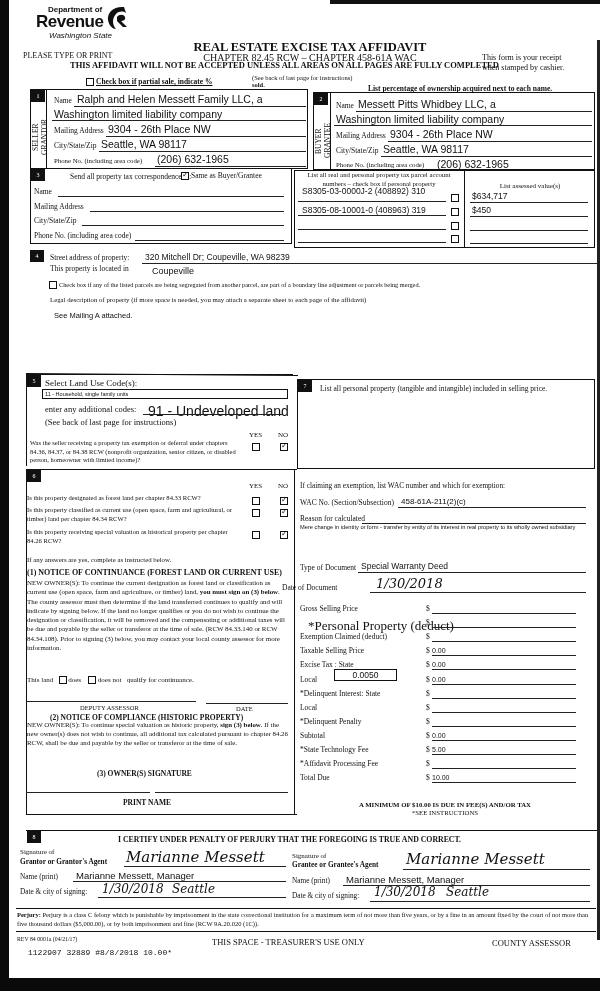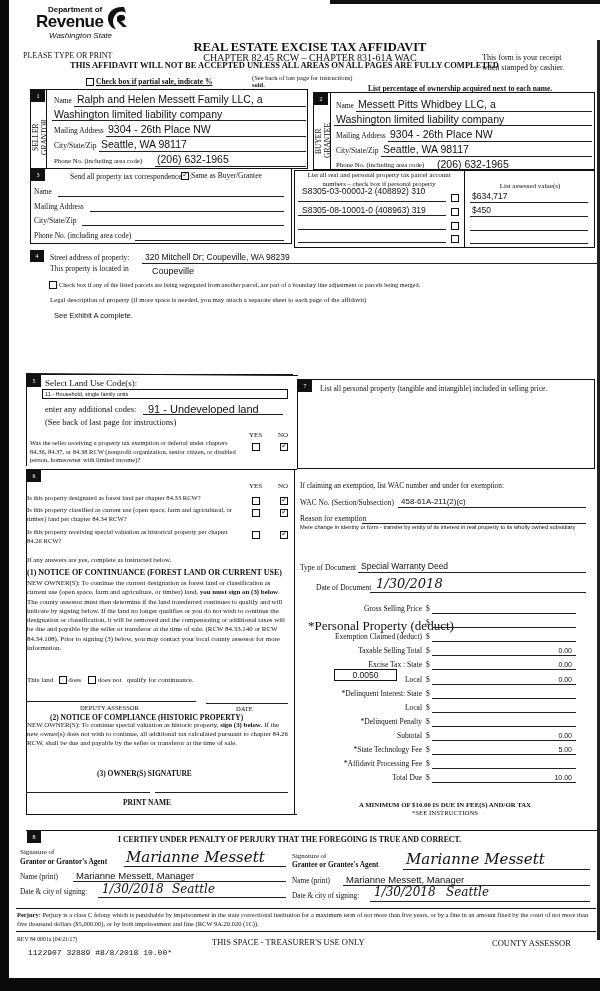--- a/index.html
+++ b/index.html
@@ -28,21 +28,21 @@
 .cb.checked::after{content:"✓";position:absolute;left:0;top:-3px;font-size:8px;font-family:"DejaVu Sans",sans-serif}
 .secnum{position:absolute;width:14px;height:12px;background:#111;color:#fff;font-size:6px;text-align:center;line-height:12px}
 .box{position:absolute;border:1px solid #111}
 .vlabel{position:absolute;writing-mode:vertical-rl;transform:rotate(180deg);font-size:7.5px;text-align:center;line-height:9px}
 .lbl{position:absolute;font-size:7.5px;white-space:nowrap}
 .val{position:absolute;font-family:"Liberation Sans",sans-serif;font-size:10.5px;white-space:nowrap}
 .uline{position:absolute;height:1px;background:#222}
 .hand{position:absolute;font-family:"DejaVu Serif",serif;font-style:italic;white-space:nowrap}
 .sm{font-size:6.8px}
 .para{position:absolute;font-size:7.2px;line-height:9.4px}
-.right{text-align:right}
+.right{text-align:left}
 .bold{font-weight:bold}
 .mono{font-family:"Liberation Mono",monospace}
 </style>
 </head>
 <body>
 
 <div class="edge-left"></div>
 <div class="edge-top"></div>
 <div class="edge-right"></div>
 <div class="edge-bottom"></div>
@@ -51,21 +51,21 @@
   <span class="dept">Department of</span>
   <span class="rev">Revenue</span>
   <span class="wa">Washington State</span>
   <svg class="mark" viewBox="0 0 26 26">
     <path d="M20 3 C10 2 3 8 4 16 C5 22 9 25 12 25 C8 21 8 14 12 10 C15 7 19 7 22 9 Z" fill="#111"></path>
     <path d="M13 13 C15 10 20 10 21 13 C22 16 19 17 17 17 L23 23 L19 23 L13 17 Z" fill="#111"></path>
   </svg>
 </div>
 
 <div class="abs title">REAL ESTATE EXCISE TAX AFFIDAVIT</div>
-<div class="abs sub">CHAPTER 82.45 RCW – CHAPTER 831-61A WAC</div>
+<div class="abs sub">CHAPTER 82.45 RCW – CHAPTER 458-61A WAC</div>
 <div class="abs please">PLEASE TYPE OR PRINT</div>
 <div class="abs warn">THIS AFFIDAVIT WILL NOT BE ACCEPTED UNLESS ALL AREAS ON ALL PAGES ARE FULLY COMPLETED</div>
 <div class="abs receipt">
   <div>This form is your receipt</div>
   <div>when stamped by cashier.</div>
 </div>
 <div class="abs instr">(See back of last page for instructions)</div>
 <div class="abs sold">sold.</div>
 <div class="abs" style="left:86px;top:77px">
   <span class="cb"></span>
@@ -160,29 +160,29 @@
 <span class="lbl" style="left:50px;top:253px">Street address of property:</span>
 <span class="val" style="left:145px;top:252px;font-size:8.5px">320 Mitchell Dr; Coupeville, WA 98239</span>
 <div class="uline" style="left:142px;top:263px;width:455px"></div>
 <span class="lbl" style="left:50px;top:264px">This property is located in</span>
 <span class="val" style="left:152px;top:266px;font-size:9px">Coupeville</span>
 <span class="abs" style="left:49px;top:280px">
   <span class="cb"></span>
   <span style="font-size:6.3px">Check box if any of the listed parcels are being segregated from another parcel, are part of a boundary line adjustment or parcels being merged.</span>
 </span>
 <span class="lbl sm" style="left:50px;top:296px">Legal description of property (if more space is needed, you may attach a separate sheet to each page of the affidavit)</span>
-<span class="val" style="left:54px;top:311px;font-size:7.5px">See Exhibit A complete.</span>
+<span class="val" style="left:54px;top:311px;font-size:7.5px">See Mailing A attached.</span>
 
 <div class="box" style="left:26px;top:374px;width:267px;height:92px;border-right:none;border-bottom:none"></div>
 <div class="abs" style="left:26px;top:374px;width:272px;height:1px;background:#111;transform:rotate(0.4deg)"></div>
 <div class="secnum" style="left:27px;top:375px">5</div>
 <span class="lbl" style="left:45px;top:378px;font-size:9px">Select Land Use Code(s):</span>
 <div class="abs sans" style="left:42px;top:389px;width:246px;height:10px;border:1px solid #111;font-size:5.5px;padding-left:2px;line-height:8px">11 - Household, single family units</div>
 <span class="lbl" style="left:45px;top:404px;font-size:8.5px">enter any additional codes:</span>
-<span class="val" style="left:148px;top:403px;font-size:11px">91 - Undeveloped land</span>
+<span class="val" style="left:148px;top:403px;font-size:14px">91 - Undeveloped land</span>
 <div class="uline" style="left:143px;top:414px;width:140px"></div>
 <span class="lbl" style="left:45px;top:417px;font-size:8.5px">(See back of last page for instructions)</span>
 <span class="lbl" style="left:249px;top:431px;font-size:7px">YES</span>
 <span class="lbl" style="left:278px;top:431px;font-size:7px">NO</span>
 <div class="para" style="left:30px;top:439px;width:215px;font-size:6.5px;line-height:8.5px">Was the seller receiving a property tax exemption or deferral under chapters 84.36, 84.37, or 84.38 RCW (nonprofit organization, senior citizen, or disabled person, homeowner with limited income)?</div>
 <span class="abs" style="left:252px;top:442px"><span class="cb"></span></span>
 <span class="abs" style="left:280px;top:442px"><span class="cb checked"></span></span>
 
 <div class="box" style="left:297px;top:379px;width:298px;height:90px"></div>
 <div class="secnum" style="left:298px;top:380px">7</div>
@@ -219,48 +219,48 @@
 <div class="uline" style="left:206px;top:703px;width:82px"></div>
 <span class="lbl" style="left:80px;top:704px;font-size:6.5px">DEPUTY ASSESSOR</span>
 <span class="lbl" style="left:236px;top:705px;font-size:6.5px">DATE</span>
 <span class="lbl bold" style="left:50px;top:713px;font-size:7.5px">(2) NOTICE OF COMPLIANCE (HISTORIC PROPERTY)</span>
 <div class="para" style="left:27px;top:721px;width:262px;font-size:6.9px;line-height:8.8px"><span>NEW OWNER(S): To continue special valuation as historic property,</span> <b>sign (3) below</b><span>. If the new owner(s) does not wish to continue, all additional tax calculated pursuant to chapter 84.26 RCW, shall be due and payable by the seller or transferor at the time of sale.</span></div>
 <span class="lbl bold" style="left:97px;top:769px;font-size:7.5px">(3)  OWNER(S) SIGNATURE</span>
 <div class="uline" style="left:26px;top:792px;width:124px"></div>
 <div class="uline" style="left:155px;top:792px;width:133px"></div>
 <span class="lbl bold" style="left:123px;top:798px;font-size:7.5px">PRINT NAME</span>
 
-<span class="lbl" style="left:300px;top:481px;font-size:7.3px">If claiming an exemption, list WAC number and under for exemption:</span>
+<span class="lbl" style="left:300px;top:481px;font-size:7.3px">If claiming an exemption, list WAC number and which for exemption:</span>
 <span class="lbl" style="left:300px;top:498px;font-size:7.5px">WAC No. (Section/Subsection)</span>
 <span class="val" style="left:401px;top:497px;font-size:8px">458-61A-211(2)(c)</span>
 <div class="uline" style="left:398px;top:507px;width:188px"></div>
-<span class="lbl" style="left:300px;top:514px;font-size:7.5px">Reason for exemption</span>
+<span class="lbl" style="left:300px;top:514px;font-size:7.5px">Reason for calculated</span>
 <div class="uline" style="left:362px;top:523px;width:224px"></div>
 <div class="para sans" style="left:300px;top:524px;width:290px;font-size:5.7px;line-height:7.5px">Mere change in identity or form - transfer by entity of its interest in real property to its wholly owned subsidiary</div>
 <span class="lbl" style="left:300px;top:563px;font-size:7.5px">Type of Document</span>
 <span class="val" style="left:361px;top:561px;font-size:8.5px">Special Warranty Deed</span>
 <div class="uline" style="left:358px;top:572px;width:228px"></div>
-<span class="lbl" style="left:316px;top:583px;font-size:7.5px">Date of Document</span>
+<span class="lbl" style="left:282px;top:583px;font-size:7.5px">Date of Document</span>
 <span class="hand" style="left:376px;top:576px;font-size:13px">1/30/2018</span>
 <div class="uline" style="left:370px;top:592px;width:216px"></div>
 
 <div id="tax-rows">
     <div class="abs right" style="left:300px;top:604px;width:122px;font-size:7.5px;white-space:nowrap">Gross Selling Price</div>
        <span class="abs" style="left:426px;top:604px;font-size:7.5px">$</span>
        <div class="abs sans right" style="left:432px;top:605px;width:140px;font-size:7px"></div>
        <div class="uline" style="left:432px;top:613px;width:144px"></div>
     <div class="abs right" style="left:308px;top:618px;width:122px;font-size:13px;white-space:nowrap">*Personal Property (deduct)</div>
        <span class="abs" style="left:426px;top:618px;font-size:7.5px">$</span>
        <div class="abs sans right" style="left:432px;top:619px;width:140px;font-size:7px"></div>
        <div class="uline" style="left:432px;top:627px;width:144px"></div>
     <div class="abs right" style="left:300px;top:632px;width:122px;font-size:7.5px;white-space:nowrap">Exemption Claimed (deduct)</div>
        <span class="abs" style="left:426px;top:632px;font-size:7.5px">$</span>
        <div class="abs sans right" style="left:432px;top:633px;width:140px;font-size:7px"></div>
        <div class="uline" style="left:432px;top:641px;width:144px"></div>
-    <div class="abs right" style="left:300px;top:646px;width:122px;font-size:7.5px;white-space:nowrap">Taxable Selling Total</div>
+    <div class="abs right" style="left:300px;top:646px;width:122px;font-size:7.5px;white-space:nowrap">Taxable Selling Price</div>
        <span class="abs" style="left:426px;top:646px;font-size:7.5px">$</span>
        <div class="abs sans right" style="left:432px;top:647px;width:140px;font-size:7px">0.00</div>
        <div class="uline" style="left:432px;top:655px;width:144px"></div>
     <div class="abs right" style="left:300px;top:660px;width:122px;font-size:7.5px;white-space:nowrap">Excise Tax : State</div>
        <span class="abs" style="left:426px;top:660px;font-size:7.5px">$</span>
        <div class="abs sans right" style="left:432px;top:661px;width:140px;font-size:7px">0.00</div>
        <div class="uline" style="left:432px;top:669px;width:144px"></div>
     <div class="abs right" style="left:300px;top:675px;width:122px;font-size:7.5px;white-space:nowrap">Local</div>
        <span class="abs" style="left:426px;top:675px;font-size:7.5px">$</span>
        <div class="abs sans right" style="left:432px;top:676px;width:140px;font-size:7px">0.00</div>

